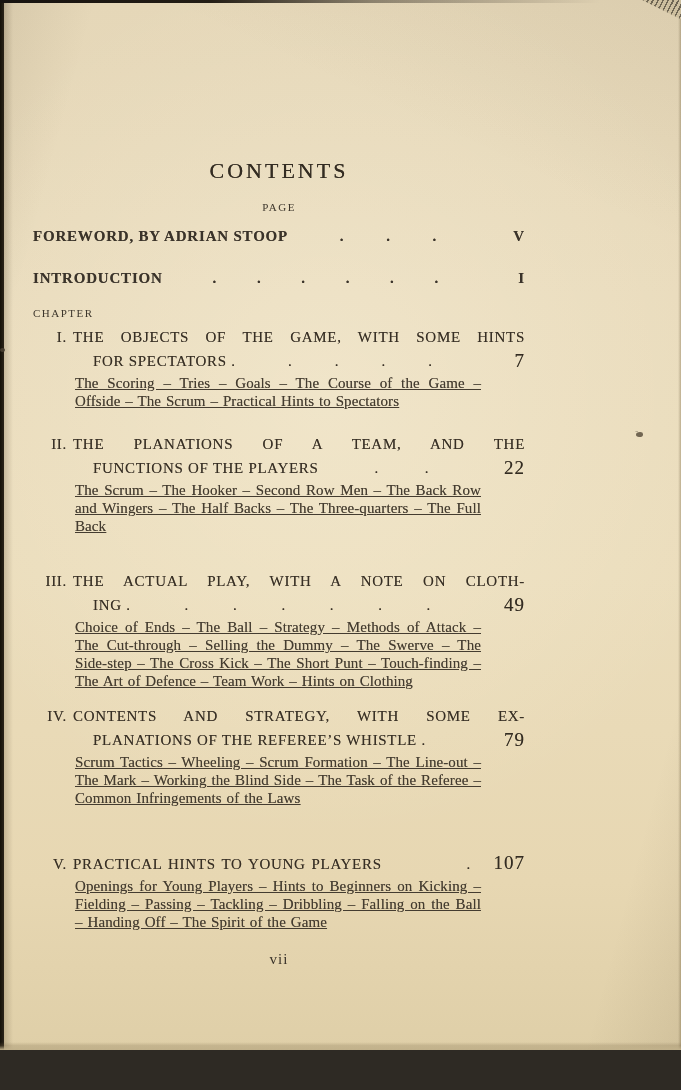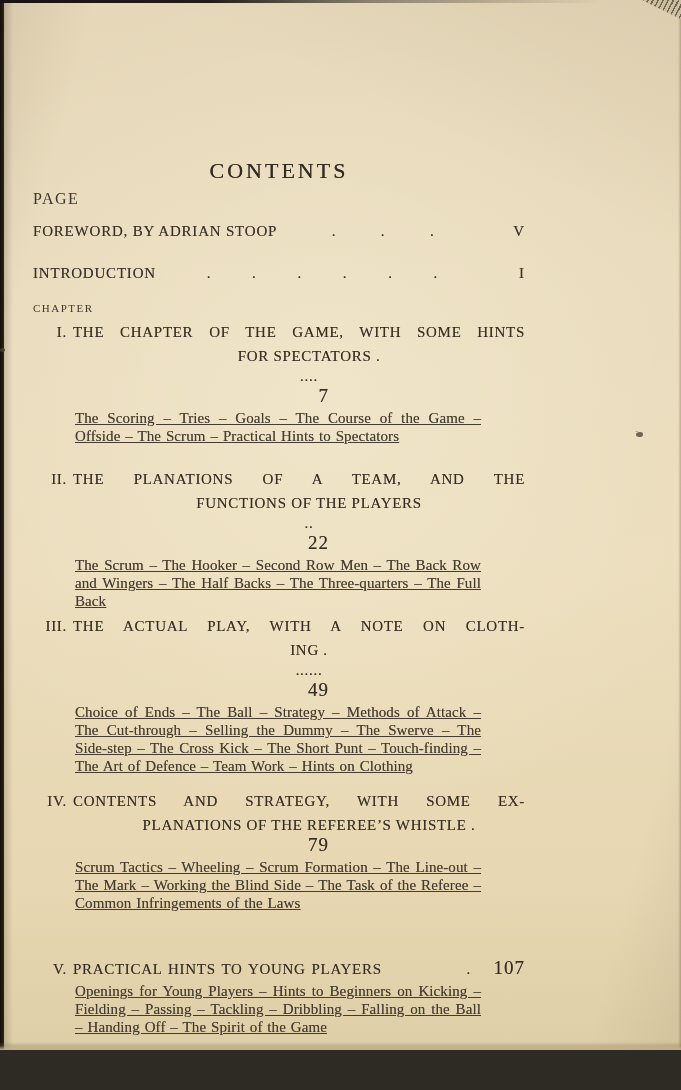--- a/index.html
+++ b/index.html
@@ -46,52 +46,52 @@
 
   
   .content { position: absolute; left: 33px; top: 0; width: 492px; padding-top: 158px; z-index: 3; }
 
   .title {
     margin: 0; text-align: center;
     font-size: 22px; font-weight: normal; letter-spacing: 3px;
     color: #332c22; text-shadow: 0 0 0.5px rgba(51,44,34,0.8);
   }
   .page-label {
-    margin-top: 6px; text-align: left;
-    font-size: 16px; letter-spacing: 1.5px; color: #3d362c;
+    margin-top: 17px; text-align: center;
+    font-size: 11px; letter-spacing: 1.5px; color: #3d362c;
   }
 
   .front-row { display: flex; align-items: baseline; margin-top: 14px;
                font-size: 15px; letter-spacing: 0.8px; line-height: 18px;
-               text-shadow: 0 0 0.4px rgba(58,49,37,0.6); }
+               text-shadow: 0 0 0.4px rgba(58,49,37,0.6); font-weight: bold; }
   .front-row.intro { margin-top: 24px; }
   .front-page { min-width: 36px; text-align: right; letter-spacing: 1px; }
 
   .leader { flex: 1; display: flex; justify-content: space-evenly; align-items: baseline;
             padding: 0 10px; }
   .leader.end { justify-content: flex-end; padding-right: 14px; }
   .leader .dot { font-size: 15px; }
 
   .chapter-label { margin-top: 20px; font-size: 11px; letter-spacing: 1.5px; color: #3d362c; }
 
   .chapter { text-shadow: 0 0 0.4px rgba(58,49,37,0.55); }
   .chapter.c1 { margin-top: 8px; }
   .chapter.c2 { margin-top: 24px; }
-  .chapter.c3 { margin-top: 6px; }
+  .chapter.c3 { margin-top: 36px; }
   .chapter.c4 { margin-top: 16px; }
   .chapter.c5 { margin-top: 14px; }
 
   .ch-line1 { display: flex; align-items: baseline; font-size: 15px; line-height: 20px;
               letter-spacing: 0.7px; word-spacing: 1.5px; color: #372f25; }
   .numeral  { flex: none; width: 40px; box-sizing: border-box; padding-right: 6px; text-align: right; }
   .ch-title { flex: 1; text-align: justify; text-align-last: justify; }
   .ch-title.flow { text-align: left; text-align-last: auto; flex: none; margin-top: 33px; }
 
-  .ch-line2 { display: flex; align-items: center; margin: 4px 0 0 60px;
-              font-size: 15px; line-height: 20px; letter-spacing: 0.7px; color: #372f25; flex-direction: column; }
+  .ch-line2 { display: flex; align-items: flex-end; margin: 4px 0 0 60px;
+              font-size: 15px; line-height: 20px; letter-spacing: 0.7px; color: #372f25; }
   .ch-page  { min-width: 40px; text-align: right; font-size: 19px; line-height: 20px;
               letter-spacing: 1px; color: #332c22; }
 
   .ch-desc { margin: 3px 0 0 42px; width: 406px;
              font-size: 15px; line-height: 18px; letter-spacing: 0.1px; word-spacing: 1px;
              text-align: justify; color: #443c30; text-decoration: underline; }
 
   .folio { margin-top: 20px; text-align: center; font-size: 15px; letter-spacing: 1px; }
 </style>
 </head>
@@ -135,21 +135,21 @@
           <span class="dot">.</span>
         </span>
       <span class="front-page">I</span>
     </div>
 
     <div class="chapter-label">CHAPTER</div>
 
     <section class="chapter c1">
       <div class="ch-line1">
         <span class="numeral">I.</span>
-        <span class="ch-title">THE CHAPTER OF THE GAME, WITH SOME HINTS</span>
+        <span class="ch-title">THE OBJECTS OF THE GAME, WITH SOME HINTS</span>
       </div>
       <div class="ch-line2">
         <span>FOR SPECTATORS .</span>
         <span class="leader">
             <span class="dot">.</span>
             <span class="dot">.</span>
             <span class="dot">.</span>
             <span class="dot">.</span>
           </span>
         <span class="ch-page">7</span>

